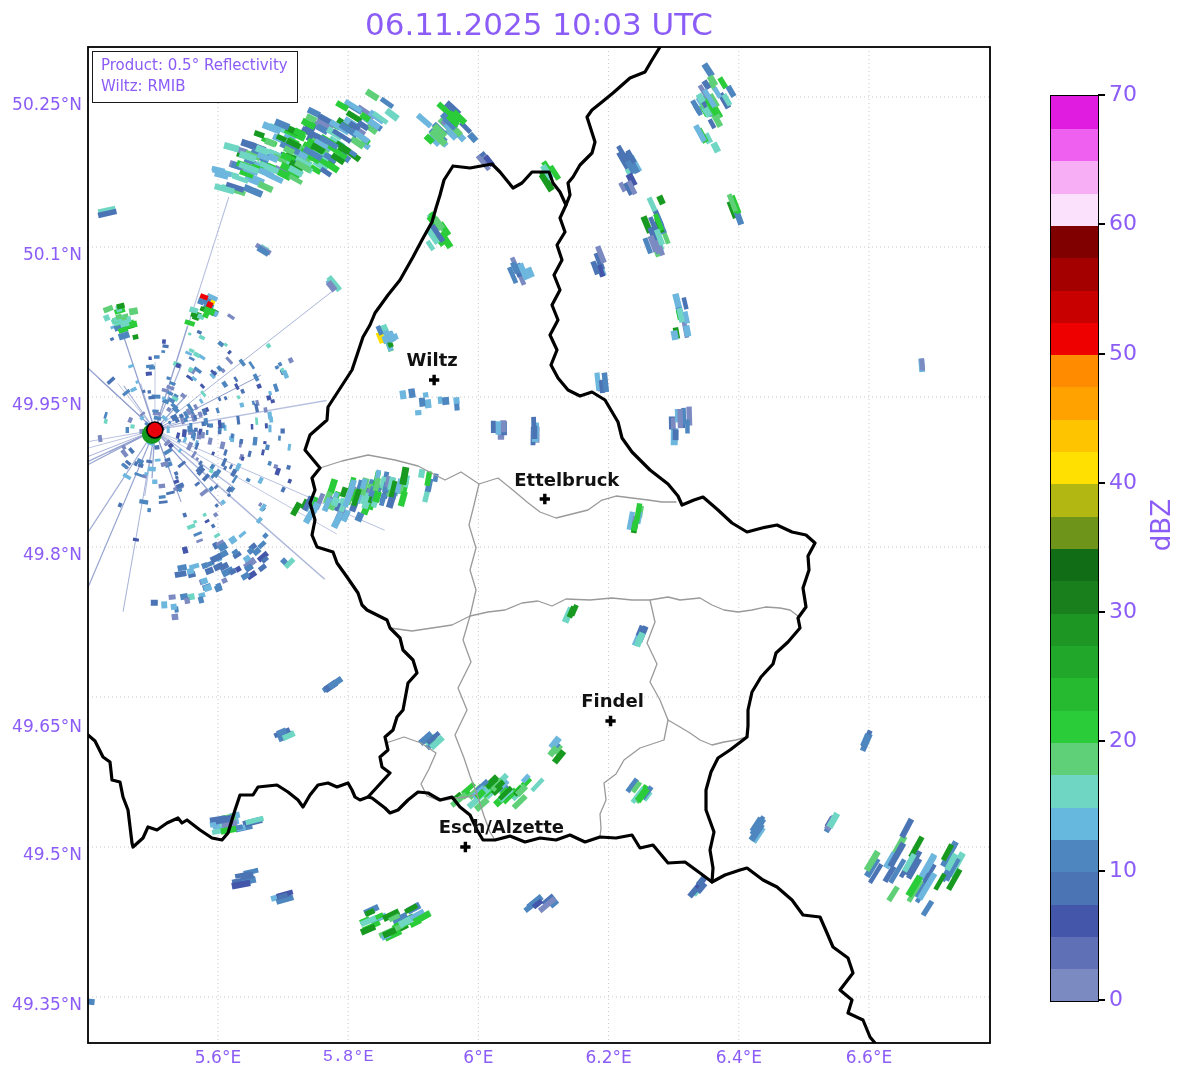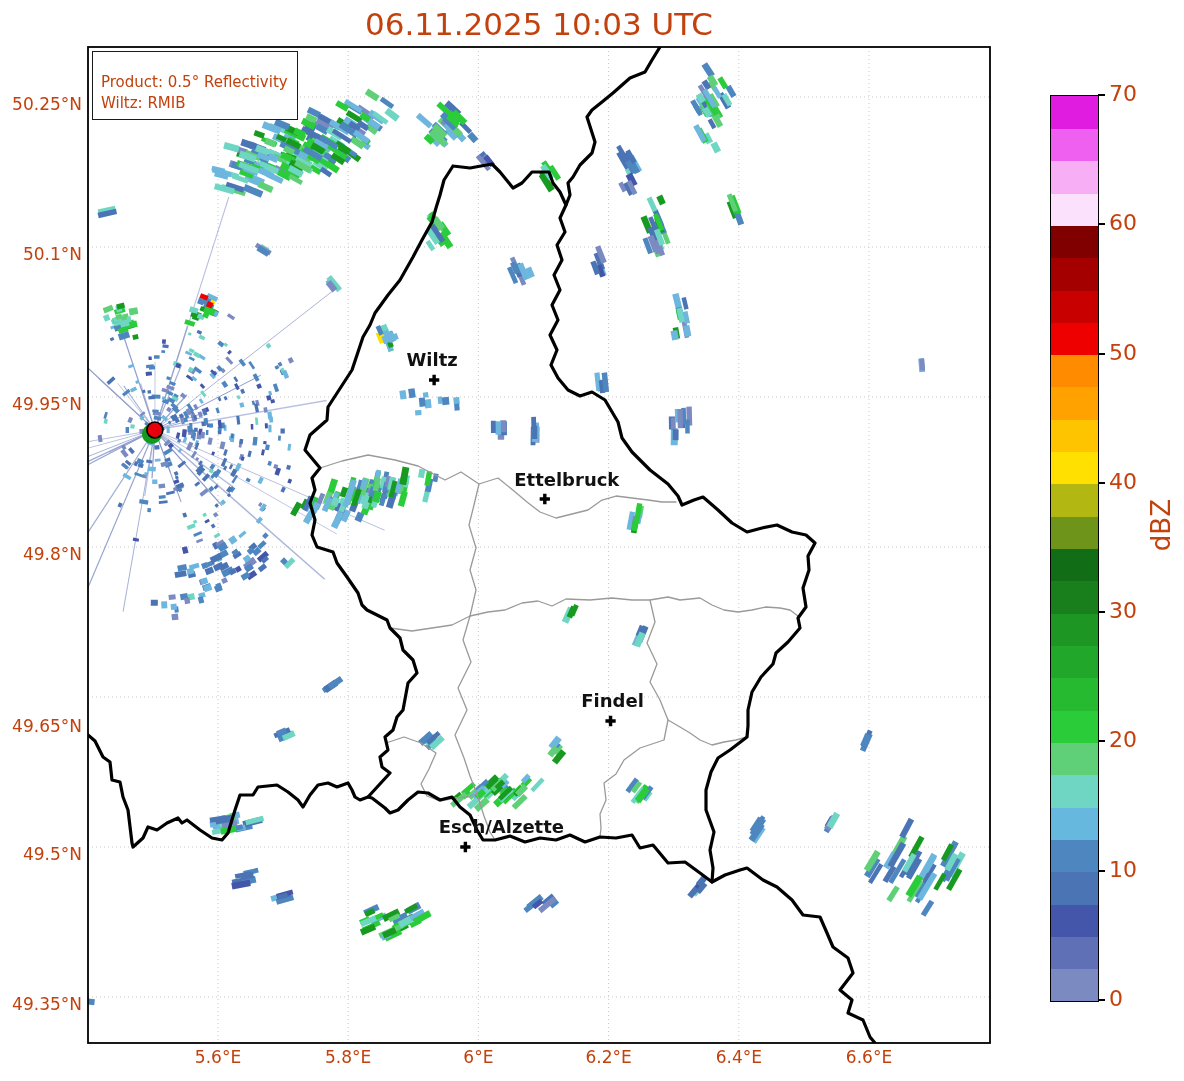--- a/index.html
+++ b/index.html
@@ -1,22 +1,22 @@
 <!DOCTYPE html>
 <html><head>
 <meta charset="utf-8">
 <style>
   html,body{margin:0;padding:0;background:#ffffff;}
   #canvas{position:relative;width:1184px;height:1081px;background:#ffffff;overflow:hidden;
-          font-family:"DejaVu Sans","Liberation Sans",sans-serif;color:#c2410c;}
+          font-family:"DejaVu Sans","Liberation Sans",sans-serif;color:#8b5cf6;}
   #figure-title{position:absolute;left:88px;top:6px;width:902px;text-align:center;
                 font-size:31px;letter-spacing:0px;white-space:nowrap;}
   #map-svg{position:absolute;left:0;top:0;}
   #annotation-box{position:absolute;left:92px;top:51px;background:#ffffff;border:1.4px solid #1a1a1a;
-                  padding:20px 9px 4px 8px;font-size:15px;line-height:1.42;z-index:5;}
+                  padding:3px 9px 4px 8px;font-size:15px;line-height:1.42;z-index:5;}
   .ytick{position:absolute;left:0;width:82px;text-align:right;font-size:17px;height:20px;line-height:20px;margin-top:7px;}
   .xtick{position:absolute;top:1047px;width:90px;text-align:center;font-size:17px;height:20px;line-height:20px;}
   #colorbar{position:absolute;border:1.4px solid #000;overflow:hidden;}
   .cb-seg{position:absolute;left:0;width:100%;}
   .cb-tickmark{position:absolute;background:#000;height:2px;width:7px;}
   .cb-ticklabel{position:absolute;font-size:22px;line-height:32px;width:70px;text-align:left;}
   #colorbar-unit{position:absolute;left:1146px;top:499px;writing-mode:vertical-rl;
                  transform:rotate(180deg);font-size:26px;}
 </style>
 </head>
@@ -1196,18 +1196,18 @@
     </div>
   <div id="colorbar-unit">dBZ</div>
 <div class="ytick" style="top: 87px;">50.25°N</div>
     <div class="ytick" style="top: 237px;">50.1°N</div>
     <div class="ytick" style="top: 387px;">49.95°N</div>
     <div class="ytick" style="top: 537px;">49.8°N</div>
     <div class="ytick" style="top: 709px;">49.65°N</div>
     <div class="ytick" style="top: 837px;">49.5°N</div>
     <div class="ytick" style="top: 987px;">49.35°N</div>
     <div class="xtick" style="left: 173px;">5.6°E</div>
-    <div class="xtick" style="left: 303.2px;">5.8°E</div>
+    <div class="xtick" style="left: 303.2px; font-family: Liberation Mono, monospace;">5.8°E</div>
     <div class="xtick" style="left: 433.4px;">6°E</div>
     <div class="xtick" style="left: 563.6px; text-align: center;">6.2°E</div>
     <div class="xtick" style="left: 693.8px;">6.4°E</div>
     <div class="xtick" style="left: 824px;">6.6°E</div>
   </div>
 
 </body></html>

